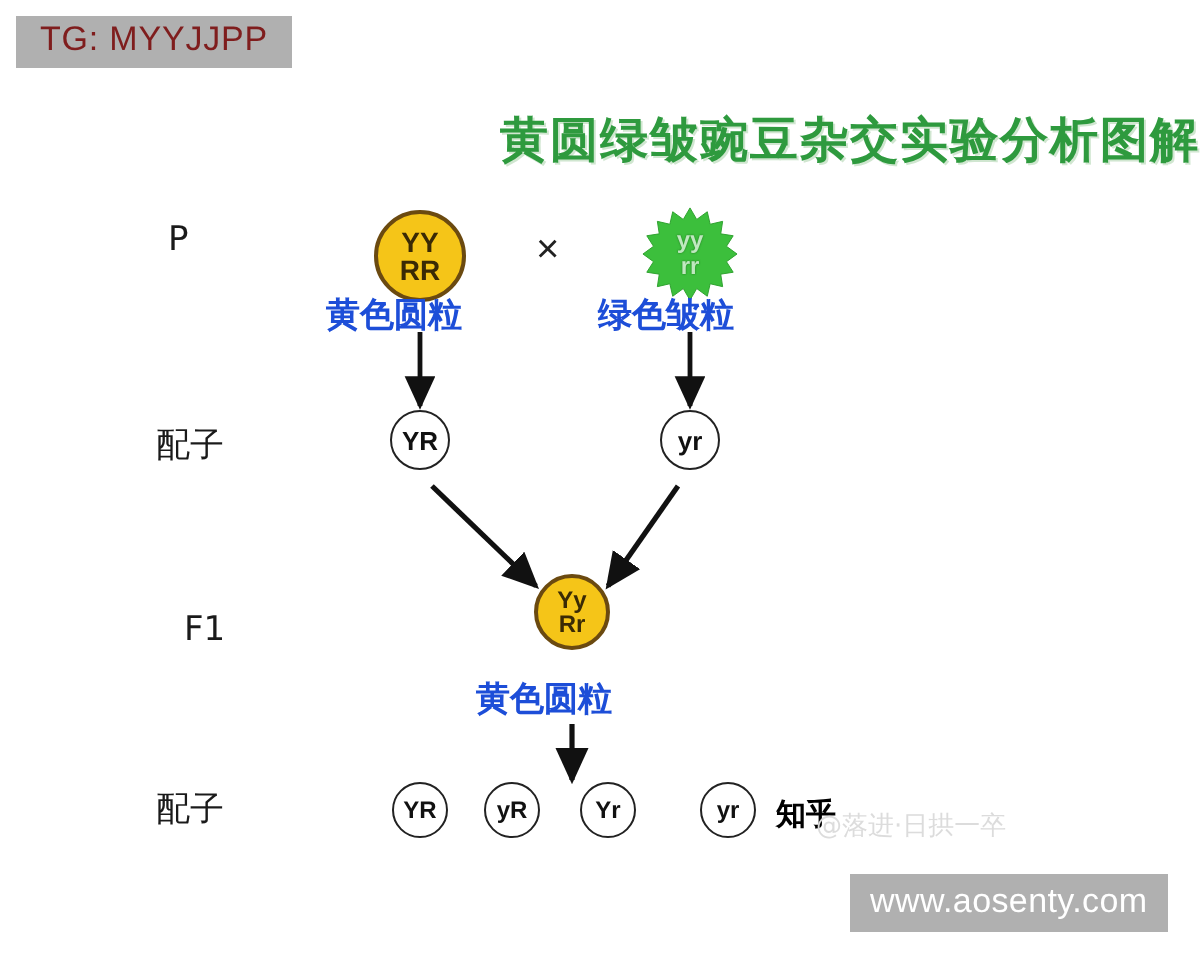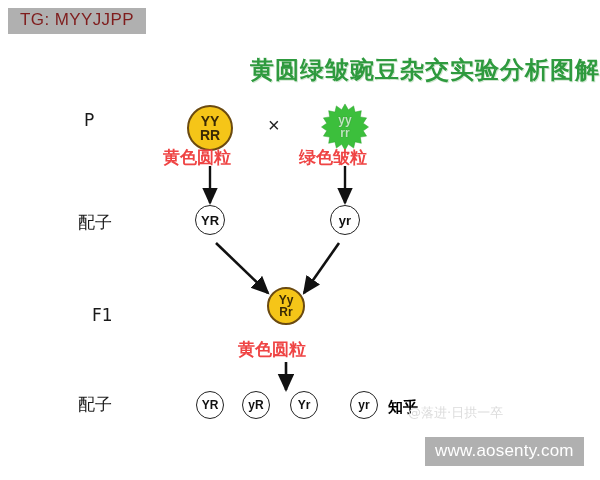--- a/index.html
+++ b/index.html
@@ -136,21 +136,21 @@
     font-weight: bold;
     font-size: 12px;
     line-height: 1.05;
     text-shadow: 0 0 1px rgba(20,90,20,0.8);
   }
   #seed-green .burst-text span { display: block; }
 
   
   .pheno {
     position: absolute;
-    color: #ef4444;
+    color: #1d4ed8;
     font-size: 17px;
     font-weight: bold;
     white-space: nowrap;
     font-family: "DejaVu Sans", "Liberation Sans", sans-serif;
   }
 
   
   #cross-symbol {
     position: absolute;
     left: 268px;

